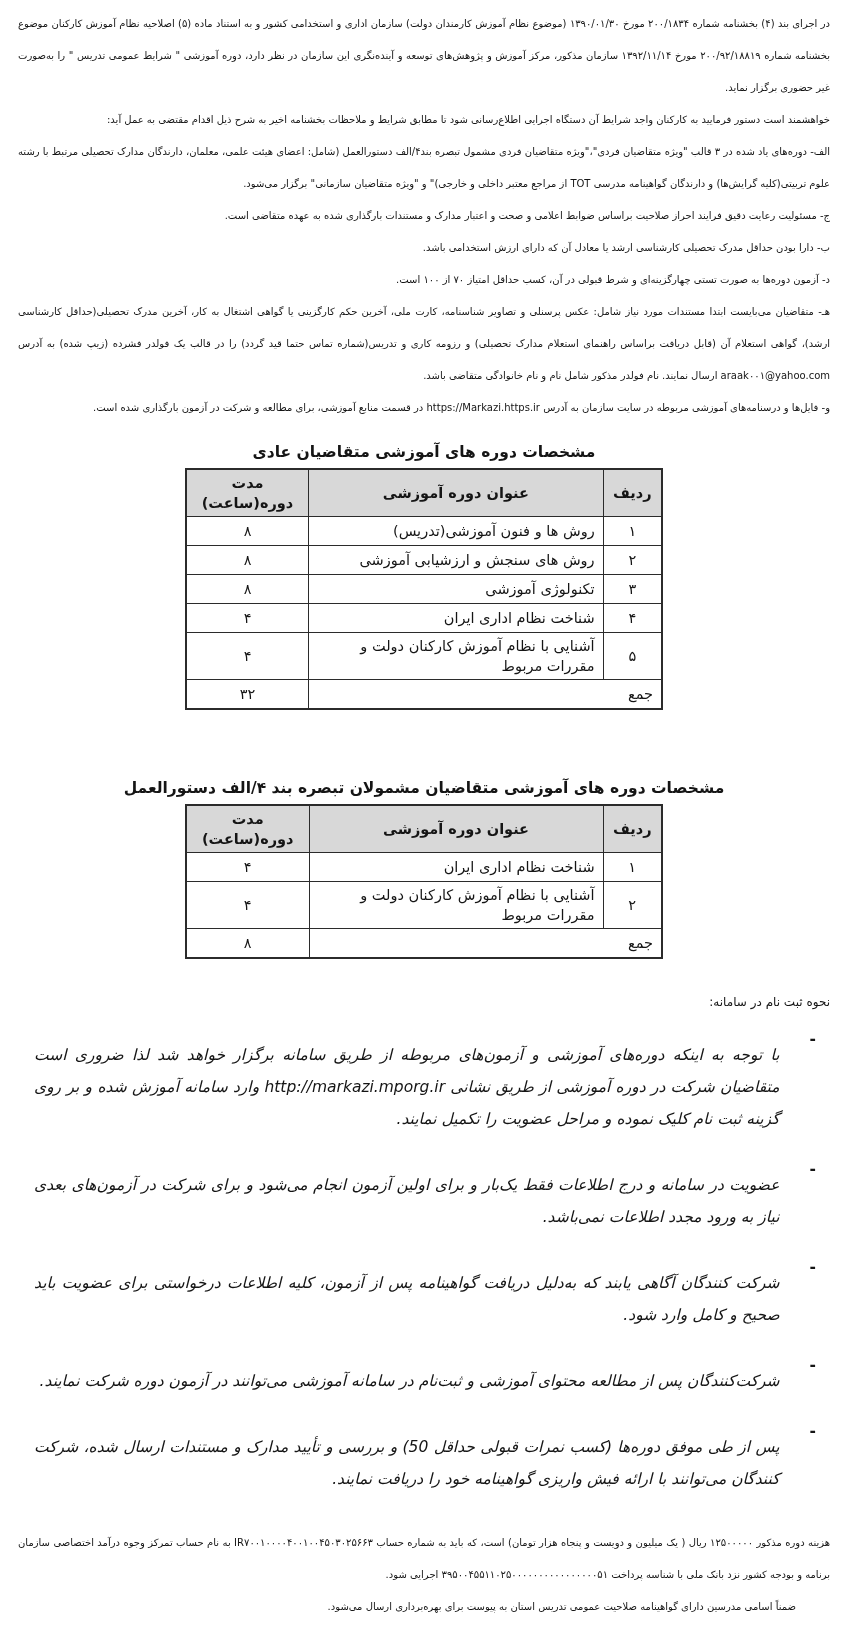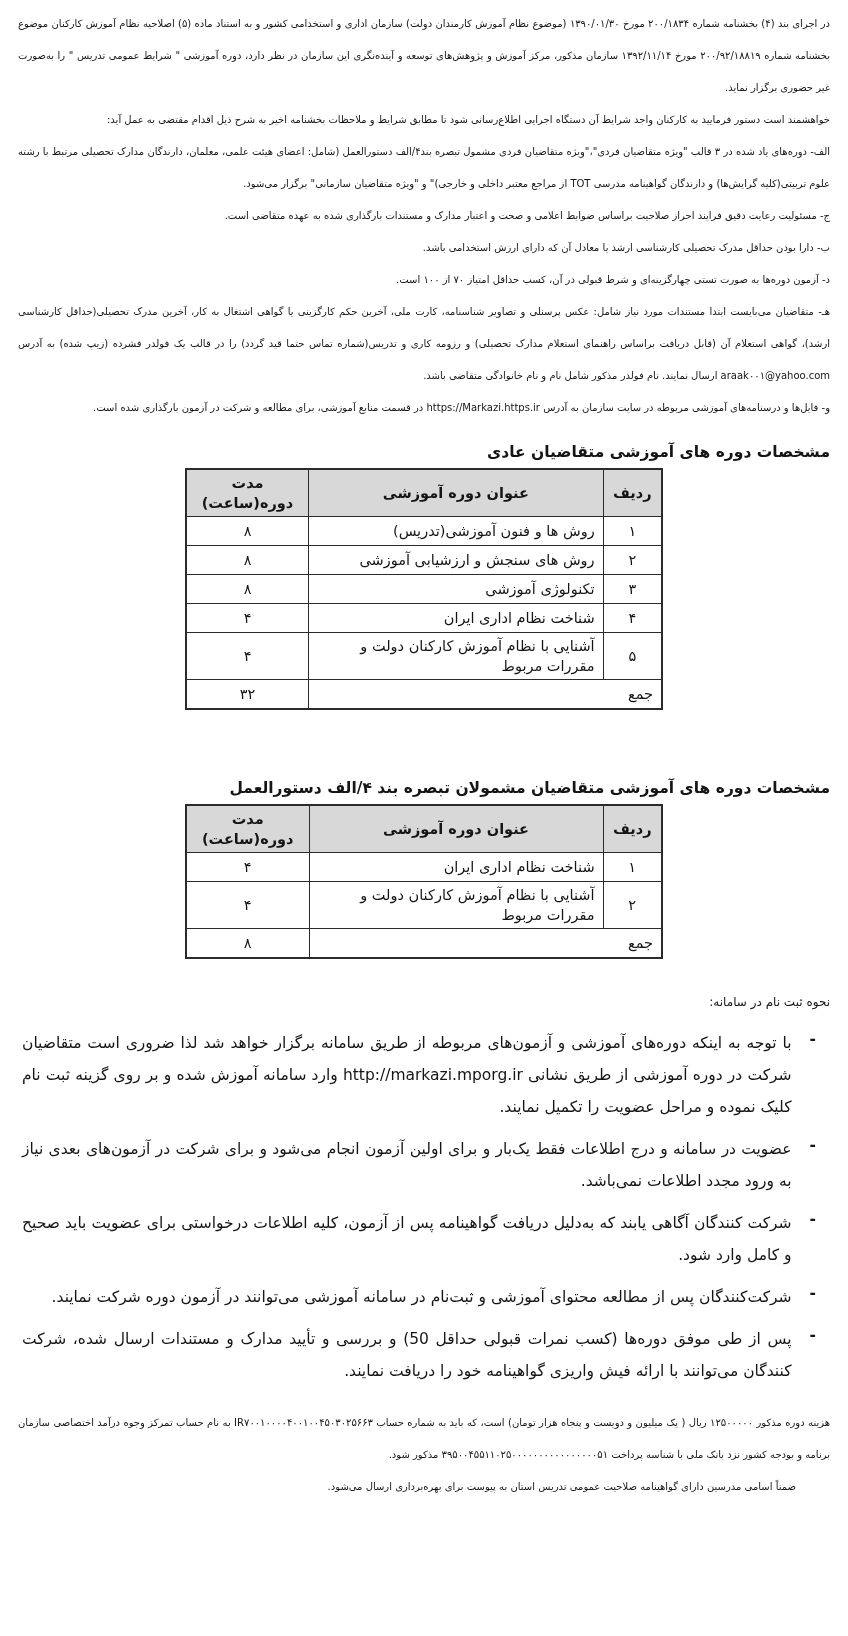--- a/index.html
+++ b/index.html
@@ -16,21 +16,21 @@
   .para {
     margin: 0;
     font-size: 10px;
     line-height: 32px;
     text-align: justify;
   }
   .ltr { direction: ltr; unicode-bidi: embed; }
 
   .tbl-title {
     margin: 16px 0 4px 0;
-    text-align: right;
+    text-align: center;
     font-weight: bold;
     font-size: 15.5px;
     line-height: 24px;
   }
   .tbl-title.second { margin-top: 66px; }
 
   table.courses {
     border-collapse: collapse;
     margin: 2px auto 0 auto;
     width: 478px;
@@ -61,21 +61,21 @@
   }
   .bullets { padding-right: 14px; }
   .bullet {
     display: flex;
     gap: 14px;
     margin: 2px 0;
     font-size: 15.5px;
     line-height: 32px;
   }
   .bullet .dash { flex: 0 0 auto; font-weight: bold; }
-  .bullet .btext { flex: 1; text-align: justify; margin: 4px; }
+  .bullet .btext { flex: 1; text-align: justify; margin: 16px; font-style: italic; }
 
   .payment { margin-top: 16px; }
   .closing { text-indent: 34px; }
 </style>
 </head>
 <body>
 
 <div class="page">
 
   <p class="para">در اجرای بند (۴) بخشنامه شماره ۲۰۰/۱۸۳۴ مورخ ۱۳۹۰/۰۱/۳۰ (موضوع نظام آموزش کارمندان دولت) سازمان اداری و استخدامی کشور و به استناد ماده (۵) اصلاحیه نظام آموزش کارکنان موضوع بخشنامه شماره ۲۰۰/۹۲/۱۸۸۱۹ مورخ ۱۳۹۲/۱۱/۱۴ سازمان مذکور، مرکز آموزش و پژوهش‌های توسعه و آینده‌نگری این سازمان در نظر دارد، دوره آموزشی " شرایط عمومی تدریس " را به‌صورت غیر حضوری برگزار نماید.</p>
@@ -178,17 +178,17 @@
     <div class="bullet">
       <span class="dash">-</span>
       <p class="btext">شرکت‌کنندگان پس از مطالعه محتوای آموزشی و ثبت‌نام در سامانه آموزشی می‌توانند در آزمون دوره شرکت نمایند.</p>
     </div>
     <div class="bullet">
       <span class="dash">-</span>
       <p class="btext">پس از طی موفق دوره‌ها (کسب نمرات قبولی حداقل 50) و بررسی و تأیید مدارک و مستندات ارسال شده، شرکت کنندگان می‌توانند با ارائه فیش واریزی گواهینامه خود را دریافت نمایند.</p>
     </div>
   </div>
 
-  <p class="para payment"><span>هزینه دوره مذکور ۱۲۵۰۰۰۰۰ ریال ( یک میلیون و دویست و پنجاه هزار تومان) است، که باید به شماره حساب </span><span class="ltr">IR۷۰۰۱۰۰۰۰۴۰۰۱۰۰۴۵۰۳۰۲۵۶۶۳</span><span> به نام حساب تمرکز وجوه درآمد اختصاصی سازمان برنامه و بودجه کشور نزد بانک ملی با شناسه پرداخت </span><span>۳۹۵۰۰۴۵۵۱۱۰۲۵۰۰۰۰۰۰۰۰۰۰۰۰۰۰۰۰۵۱</span><span> مذکور شود.</span></p>
+  <p class="para payment"><span>هزینه دوره مذکور ۱۲۵۰۰۰۰۰ ریال ( یک میلیون و دویست و پنجاه هزار تومان) است، که باید به شماره حساب </span><span class="ltr">IR۷۰۰۱۰۰۰۰۴۰۰۱۰۰۴۵۰۳۰۲۵۶۶۳</span><span> به نام حساب تمرکز وجوه درآمد اختصاصی سازمان برنامه و بودجه کشور نزد بانک ملی با شناسه پرداخت </span><span>۳۹۵۰۰۴۵۵۱۱۰۲۵۰۰۰۰۰۰۰۰۰۰۰۰۰۰۰۰۵۱</span><span> اجرایی شود.</span></p>
 
   <p class="para closing">ضمناً اسامی مدرسین دارای گواهینامه صلاحیت عمومی تدریس استان به پیوست برای بهره‌برداری ارسال می‌شود.</p>
 
 </div>
 
 </body></html>

